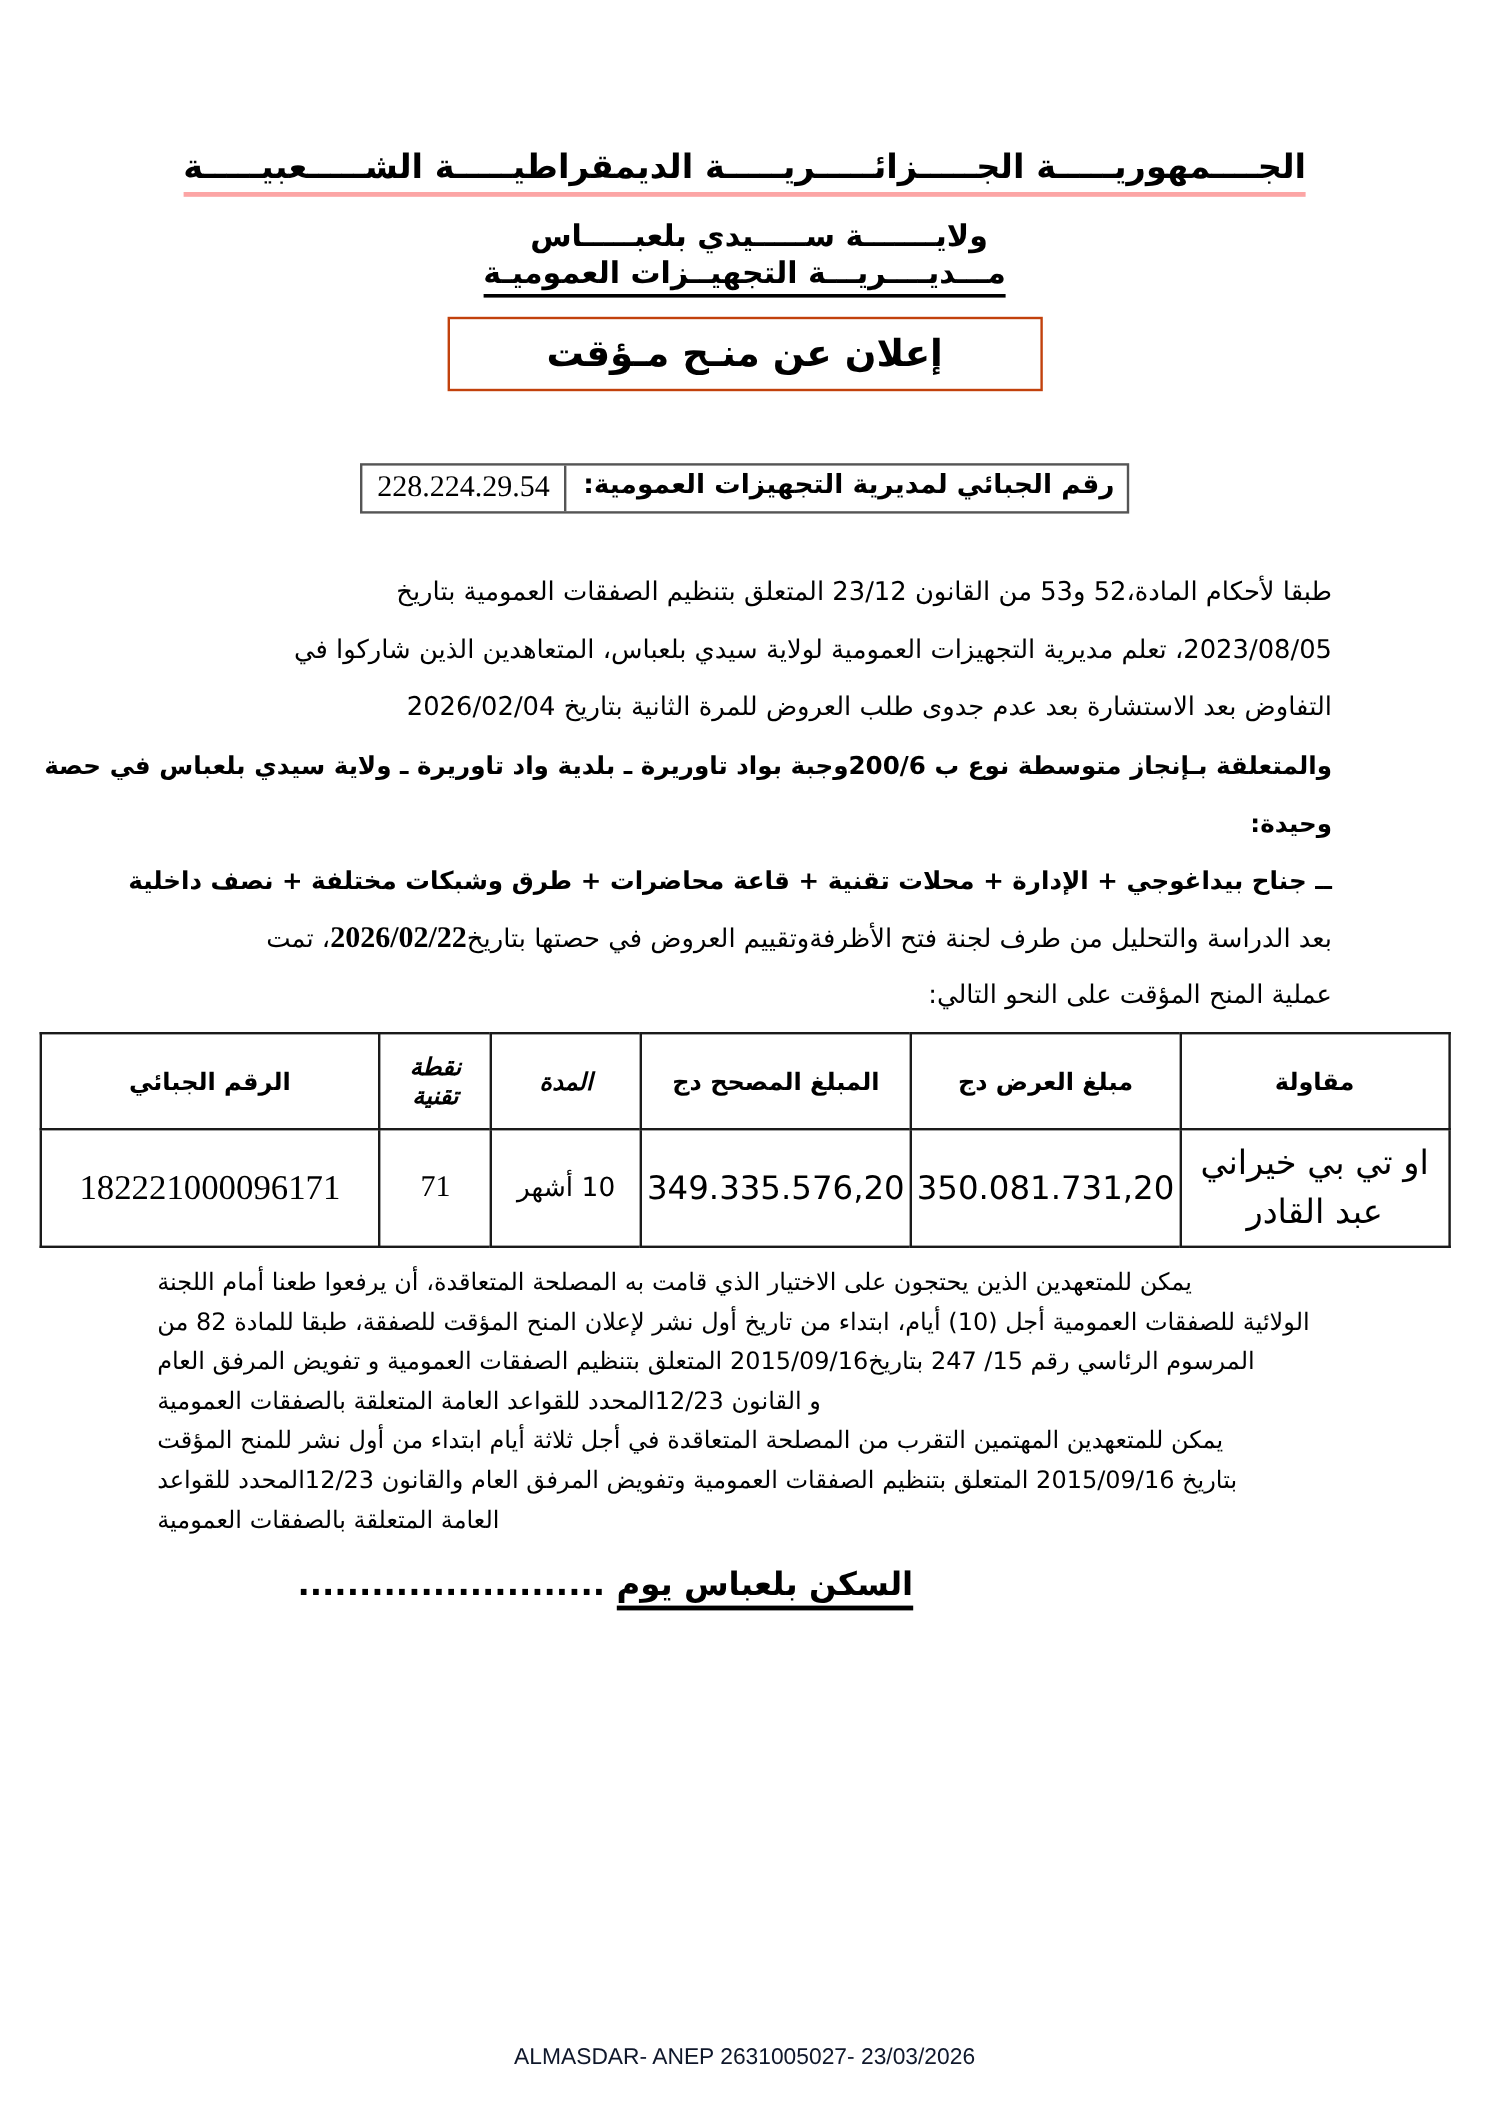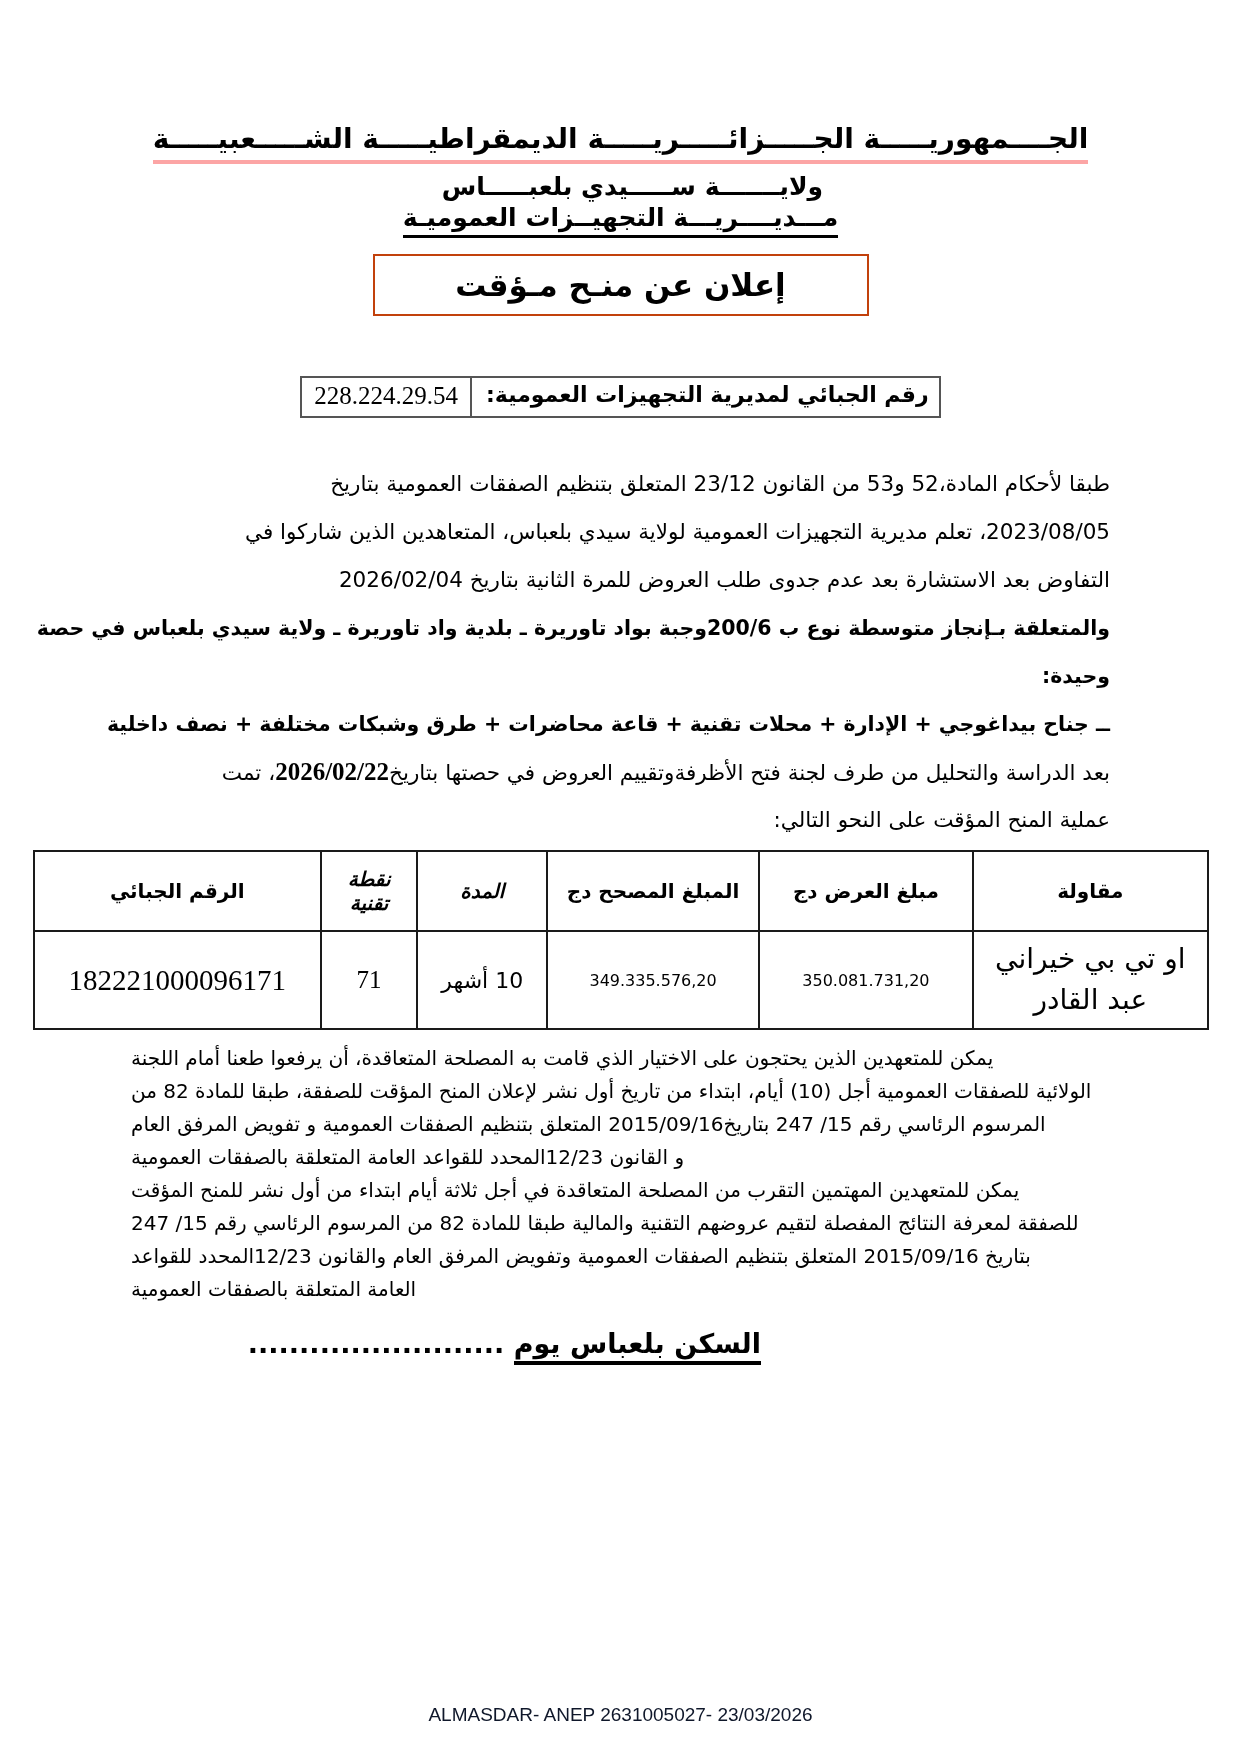--- a/index.html
+++ b/index.html
@@ -15,21 +15,21 @@
   
   .header{margin-top:122px;text-align:center;}
   .hdr-line1{
     display:inline-block;
     font-size:28px;font-weight:bold;
     padding-bottom:5px;
     border-bottom:4px solid #fca5a5;
     letter-spacing:.5px;
   }
   .hdr-line2{
-    margin-top:8px;
+    margin-top:18px;
     font-size:25px;font-weight:bold;
     padding-left:24px;
   }
   .hdr-line3-wrap{text-align:center;margin-top:2px;}
   .hdr-line3{
     display:inline-block;
     font-size:25px;font-weight:bold;
     padding-bottom:3px;
     border-bottom:3.5px solid #000;
   }
@@ -82,21 +82,21 @@
   }
   .award-table td,.award-table th{
     border:2px solid #1a1a1a;
     text-align:center;vertical-align:middle;
     padding:2px 4px;
   }
   .award-table thead th{font-size:20px;font-weight:bold;height:74px;}
   .award-table thead th.it{font-style:italic;}
   .award-table tbody td{height:92px;}
   .cell-contractor{font-size:28px;line-height:1.45;}
-  .cell-amount{font-size:16px;direction:ltr;border-radius:31px;}
+  .cell-amount{font-size:27px;direction:ltr;border-radius:31px;}
   .cell-duration{font-size:22px;}
   .cell-score{font-size:25px;font-family:"Liberation Serif","DejaVu Serif",serif;}
   .cell-fiscal{font-size:29px;font-family:"Liberation Serif","DejaVu Serif",serif;direction:ltr;}
   
   .appeal{
     margin:12px 131px 0 131px;
     text-align:left;
     font-size:20px;
   }
   .aline{height:33px;line-height:33px;white-space:nowrap;}
@@ -181,21 +181,20 @@
       </tr>
     </tbody>
   </table>
 
   <div class="appeal">
     <div class="aline indent">يمكن للمتعهدين الذين يحتجون على الاختيار الذي قامت به المصلحة المتعاقدة، أن يرفعوا طعنا أمام اللجنة</div>
     <div class="aline">الولائية للصفقات العمومية أجل (10) أيام، ابتداء من تاريخ أول نشر لإعلان المنح المؤقت للصفقة، طبقا للمادة  82 من</div>
     <div class="aline">المرسوم الرئاسي رقم 15/ 247 بتاريخ2015/09/16 المتعلق بتنظيم الصفقات العمومية و تفويض المرفق العام</div>
     <div class="aline">و القانون 12/23المحدد للقواعد العامة المتعلقة بالصفقات العمومية</div>
     <div class="aline indent">يمكن للمتعهدين المهتمين التقرب من المصلحة المتعاقدة في أجل ثلاثة أيام ابتداء من أول نشر للمنح المؤقت</div>
-    <div class="aline">للصفقة لمعرفة النتائج المفصلة لتقيم عروضهم التقنية والمالية طبقا للمادة 82 من المرسوم الرئاسي رقم 15/ 247</div>
     <div class="aline">بتاريخ 2015/09/16  المتعلق بتنظيم الصفقات العمومية وتفويض المرفق العام والقانون 12/23المحدد للقواعد</div>
     <div class="aline">العامة المتعلقة بالصفقات العمومية</div>
   </div>
 
   <div class="signature">
     <span class="sig-place">السكن بلعباس يوم</span><span class="sig-dots"> .........................</span>
   </div>
 
   <div class="footer">ALMASDAR- ANEP 2631005027- 23/03/2026</div>
 

